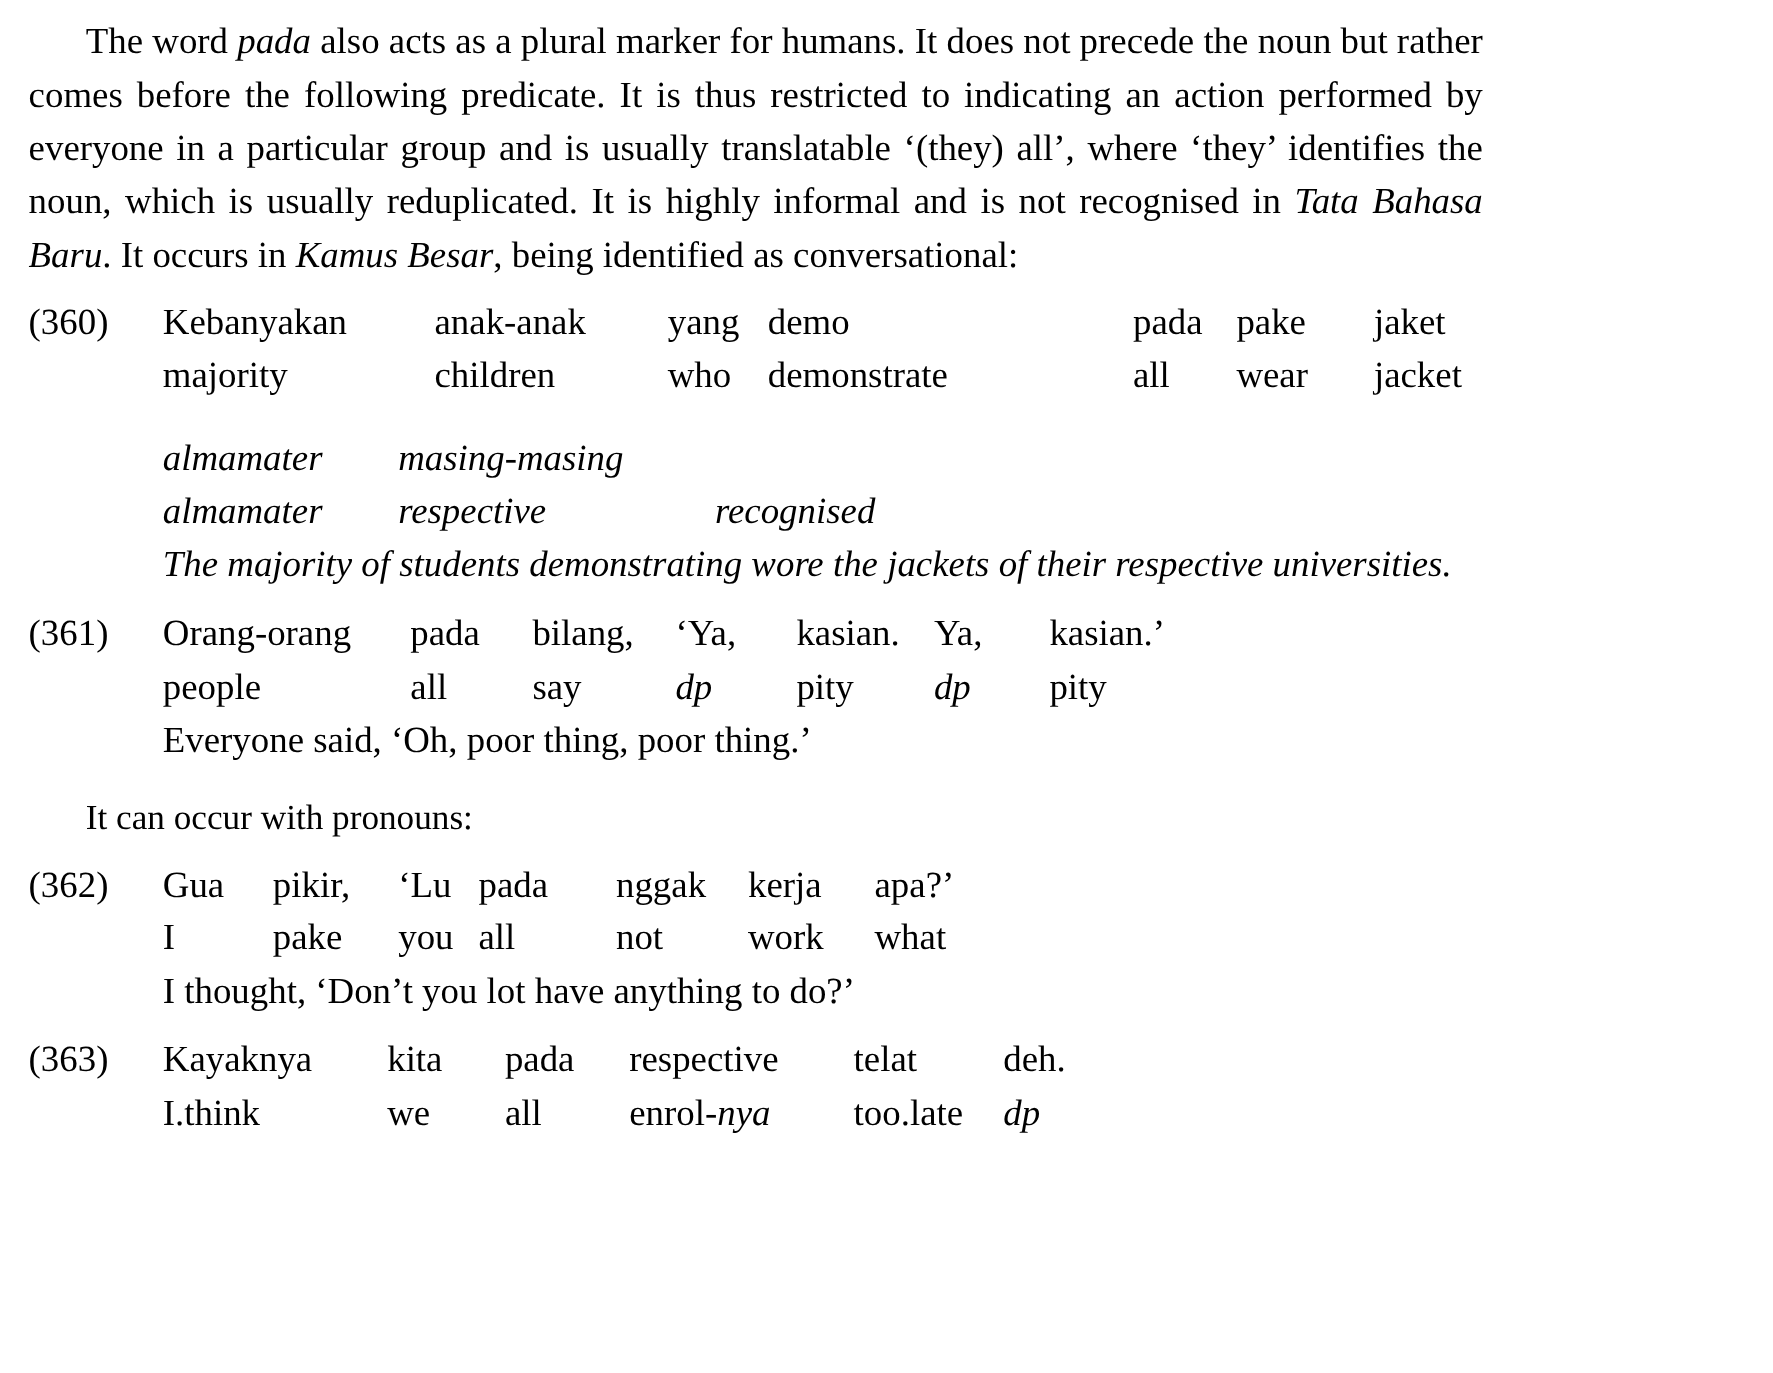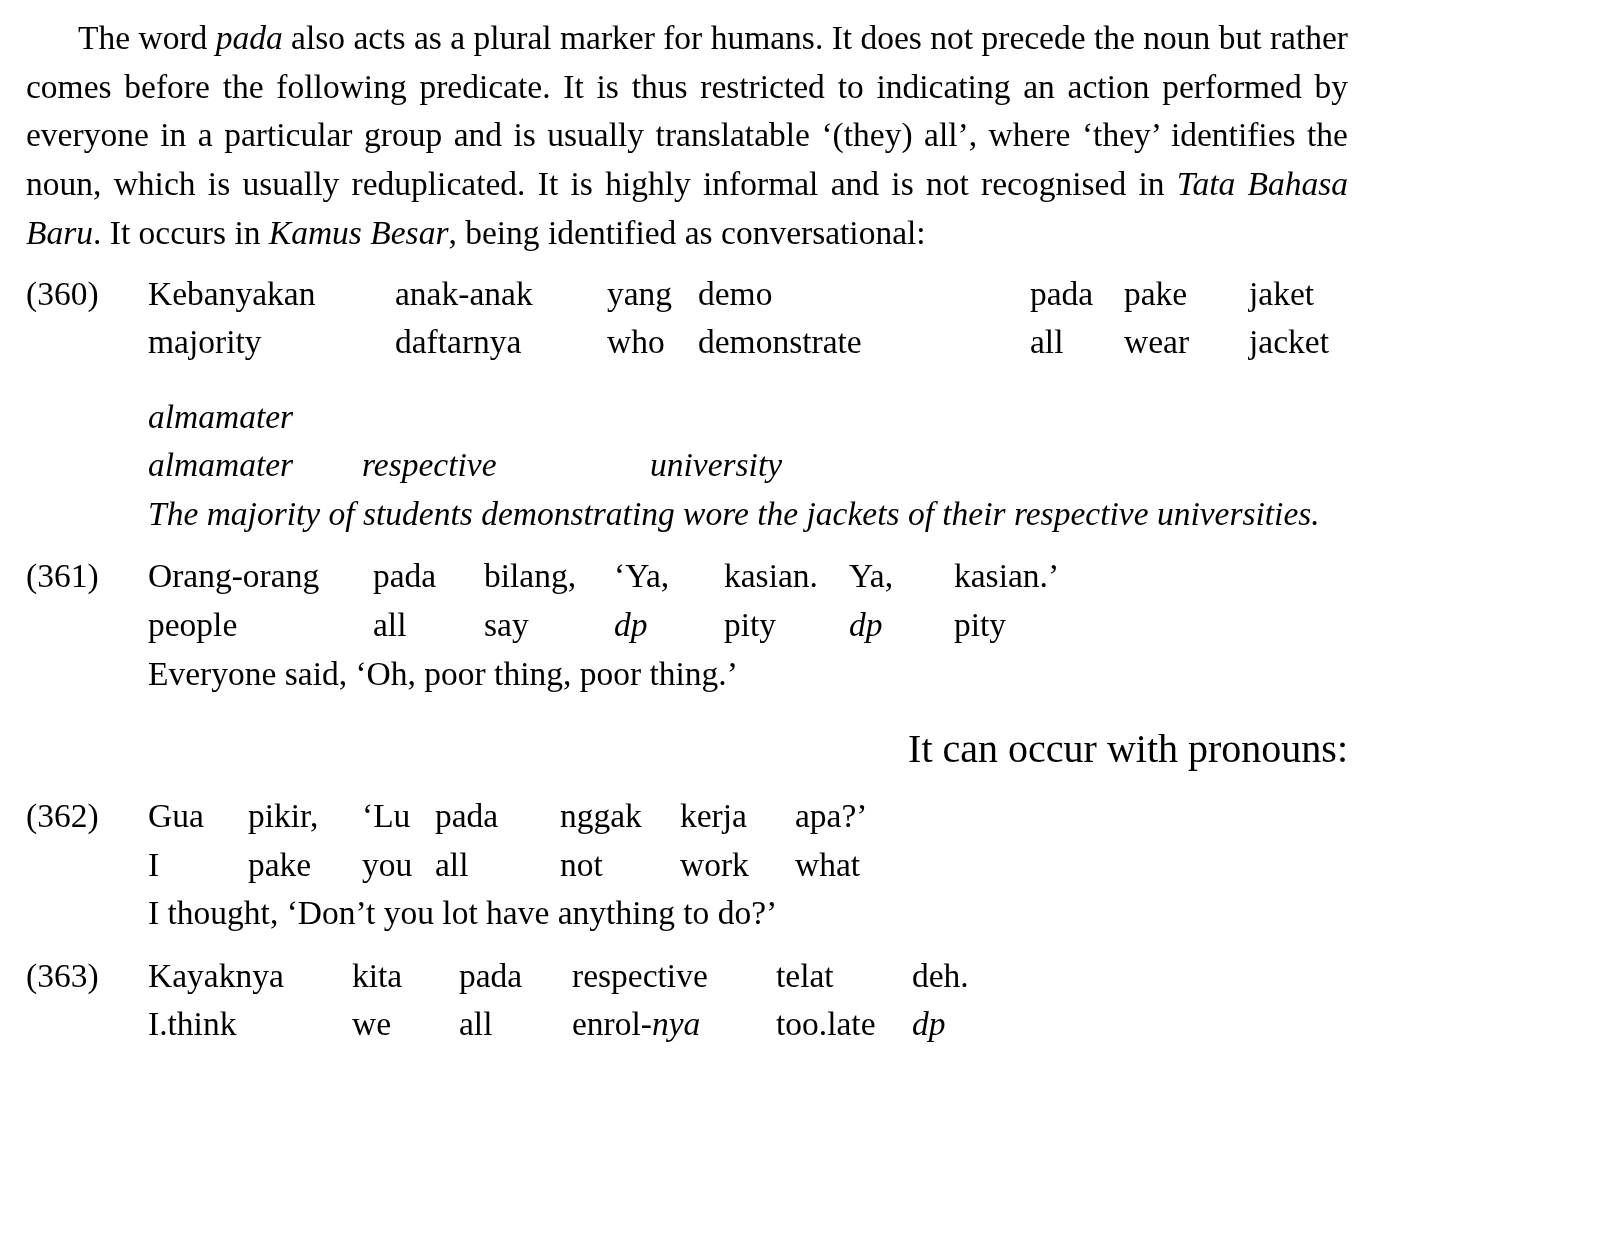--- a/index.html
+++ b/index.html
@@ -62,25 +62,24 @@
   .gloss-cell {
     box-sizing: border-box;
     padding-right: 12px;
     white-space: pre;
   }
   .free {
     white-space: normal;
     line-height: 1.45;
   }
   .mini-para {
-    font-size: 40px;
+    font-size: 32px;
     line-height: 1.45;
     margin: 22px 0 14px 0;
     text-indent: 52px;
-    text-align: right;
   }
   .sp-sm { height: 8px; }
 </style>
 </head>
 <body>
 
 <div class="page">
 
   <p class="para indent-first"><span>The word </span><span class="it">pada</span><span> also acts as a plural marker for humans. It does not precede the noun but rather comes before the following predicate. It is thus restricted to indicating an action performed by everyone in a particular group and is usually translatable ‘(they) all’, where ‘they’ identifies the noun, which is usually reduplicated. It is highly informal and is not recognised in </span><span class="it">Tata Bahasa Baru</span><span>. It occurs in </span><span class="it">Kamus Besar</span><span>, being identified as conversational:</span></p>
 
@@ -93,37 +92,38 @@
           <div class="gloss-cell" style="width:247px">Kebanyakan</div>
           <div class="gloss-cell" style="width:212px">anak-anak</div>
           <div class="gloss-cell" style="width:91px">yang</div>
           <div class="gloss-cell" style="width:332px">demo</div>
           <div class="gloss-cell" style="width:94px">pada</div>
           <div class="gloss-cell" style="width:125px">pake</div>
           <div class="gloss-cell" style="width:120px">jaket</div>
         </div>
         <div class="gloss-row">
           <div class="gloss-cell" style="width:247px">majority</div>
-          <div class="gloss-cell" style="width:212px">daftarnya</div>
+          <div class="gloss-cell" style="width:212px">children</div>
           <div class="gloss-cell" style="width:91px">who</div>
           <div class="gloss-cell" style="width:332px">demonstrate</div>
           <div class="gloss-cell" style="width:94px">all</div>
           <div class="gloss-cell" style="width:125px">wear</div>
           <div class="gloss-cell" style="width:120px">jacket</div>
         </div>
       </div>
 
       <div class="gloss-block">
         <div class="gloss-row">
           <div class="gloss-cell" style="width:214px">almamater</div>
+          <div class="gloss-cell" style="width:288px">masing-masing</div>
         </div>
         <div class="gloss-row">
           <div class="gloss-cell" style="width:214px">almamater</div>
           <div class="gloss-cell" style="width:288px">respective</div>
-          <div class="gloss-cell" style="width:260px">university</div>
+          <div class="gloss-cell" style="width:260px">recognised</div>
         </div>
         <div class="free">The majority of students demonstrating wore the jackets of their respective universities.</div>
       </div>
 
     </div>
   </div>
 
   <div class="sp-sm"></div>
 
   <div class="example">

